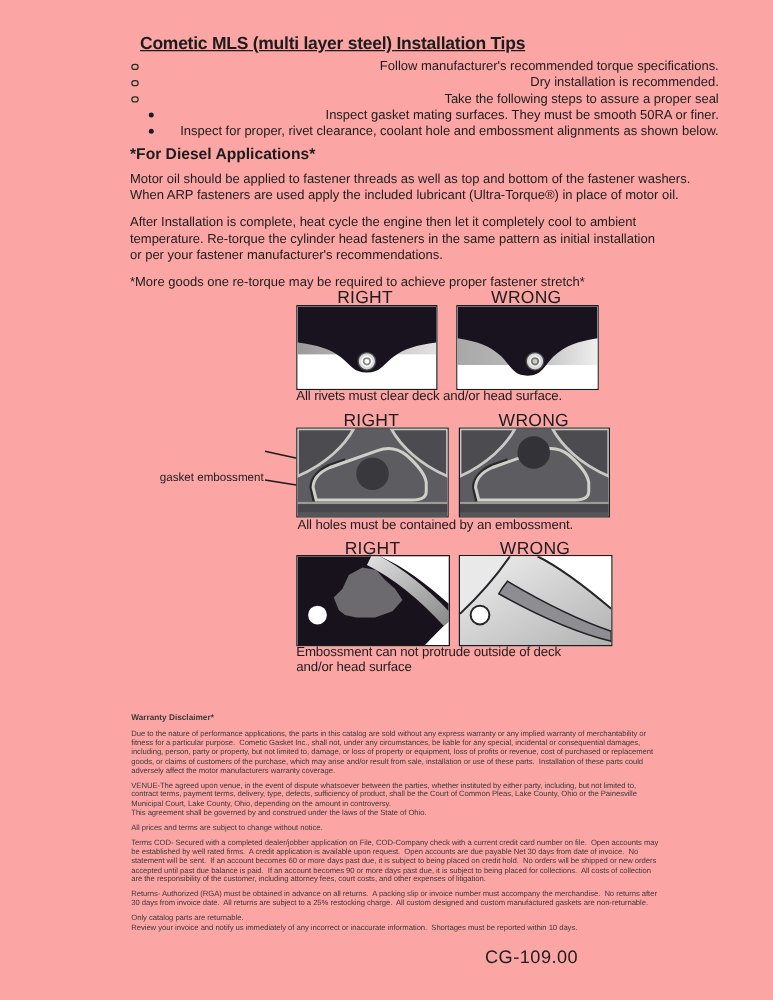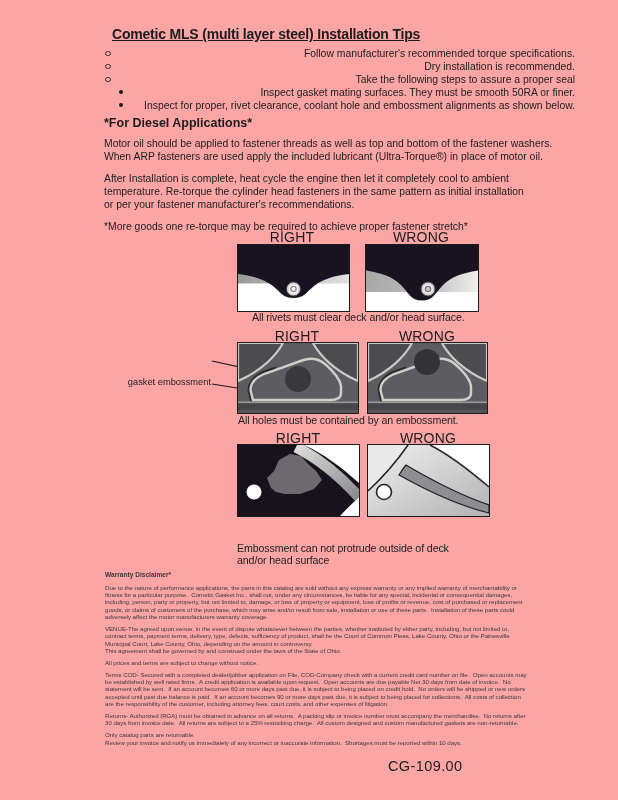--- a/index.html
+++ b/index.html
@@ -105,21 +105,21 @@
       <rect width="112" height="66" fill="#ffffff"></rect>
       <rect x="0" y="25.5" width="112" height="21.5" fill="url(#f1w)"></rect>
       <rect x="0" y="47" width="112" height="19" fill="#ffffff"></rect>
       <path d="M0,0 H112 V25.5 C96,28 86,31.5 77,40 C69,48 67.5,55.5 56,55.5 C44.5,55.5 43,48 35,40 C26,31.5 16,28 0,25.5 Z" fill="#19131f"></path>
       <circle cx="62" cy="44" r="7" fill="#d9d9d9" stroke="#4a4a4a" stroke-width="1"></circle>
       <circle cx="62" cy="44" r="4.6" fill="#efefef"></circle>
       <circle cx="62" cy="44" r="2.6" fill="#cccccc" stroke="#7a7a7a" stroke-width="1.4"></circle>
     </svg>
   </div>
 
-  <div class="caption" style="left:252px;top:312px">All rivets must clear deck and/or head surface.</div>
+  <div class="caption" style="left:237px;top:312px">All rivets must clear deck and/or head surface.</div>
 
   <div class="figlabel" style="left:252px;top:328px">RIGHT</div>
   <div class="figlabel" style="left:382px;top:328px">WRONG</div>
 
   <div class="callout" style="left:90px;top:378px;width:121px">gasket embossment</div>
 
   <svg class="leader" style="left:212px;top:357px" width="92" height="42">
     <line x1="0" y1="4" x2="82" y2="22" stroke="#1b1b1b" stroke-width="1.1"></line>
     <line x1="0" y1="27" x2="50" y2="35" stroke="#1b1b1b" stroke-width="1.1"></line>
   </svg>
@@ -185,21 +185,21 @@
       <rect width="121" height="71" fill="url(#f3w)"></rect>
       <path d="M0,0 H40 C29,16 15,32 0,46 Z" fill="#e9e9e9"></path>
       <path d="M0,46 C15,32 29,16 40,0" fill="none" stroke="#26262a" stroke-width="1.6"></path>
       <path d="M62,0 H121 V42 C101,25 82,10 62,0 Z" fill="#ffffff"></path>
       <path d="M62,0 C82,10 101,25 121,42" fill="none" stroke="#26262a" stroke-width="1.6"></path>
       <path d="M38,20 C65,36 92,50 121,60 L121,68 C88,60 56,44 31,30 C33,26.5 35.5,23 38,20 Z" fill="#8e8e92" stroke="#222222" stroke-width="1.2"></path>
       <circle cx="16" cy="47" r="7.5" fill="#ffffff" stroke="#26262a" stroke-width="1.6"></circle>
     </svg>
   </div>
 
-  <div class="caption pre" style="left:237px;top:543px">Embossment can not protrude outside of deck
+  <div class="caption pre" style="left:237px;top:517px">Embossment can not protrude outside of deck
 and/or head surface</div>
 
   <div class="fineprint">
     <div class="fph">Warranty Disclaimer*</div>
     <p class="fpp">Due to the nature of performance applications, the parts in this catalog are sold without any express warranty or any implied warranty of merchantability or
 fitness for a particular purpose.  Cometic Gasket Inc., shall not, under any circumstances, be liable for any special, incidental or consequential damages,
 including, person, party or property, but not limited to, damage, or loss of property or equipment, loss of profits or revenue, cost of purchased or replacement
 goods, or claims of customers of the purchase, which may arise and/or result from sale, installation or use of these parts.  Installation of these parts could
 adversely affect the motor manufacturers warranty coverage.</p>
     <p class="fpp">VENUE-The agreed upon venue, in the event of dispute whatsoever between the parties, whether instituted by either party, including, but not limited to,

